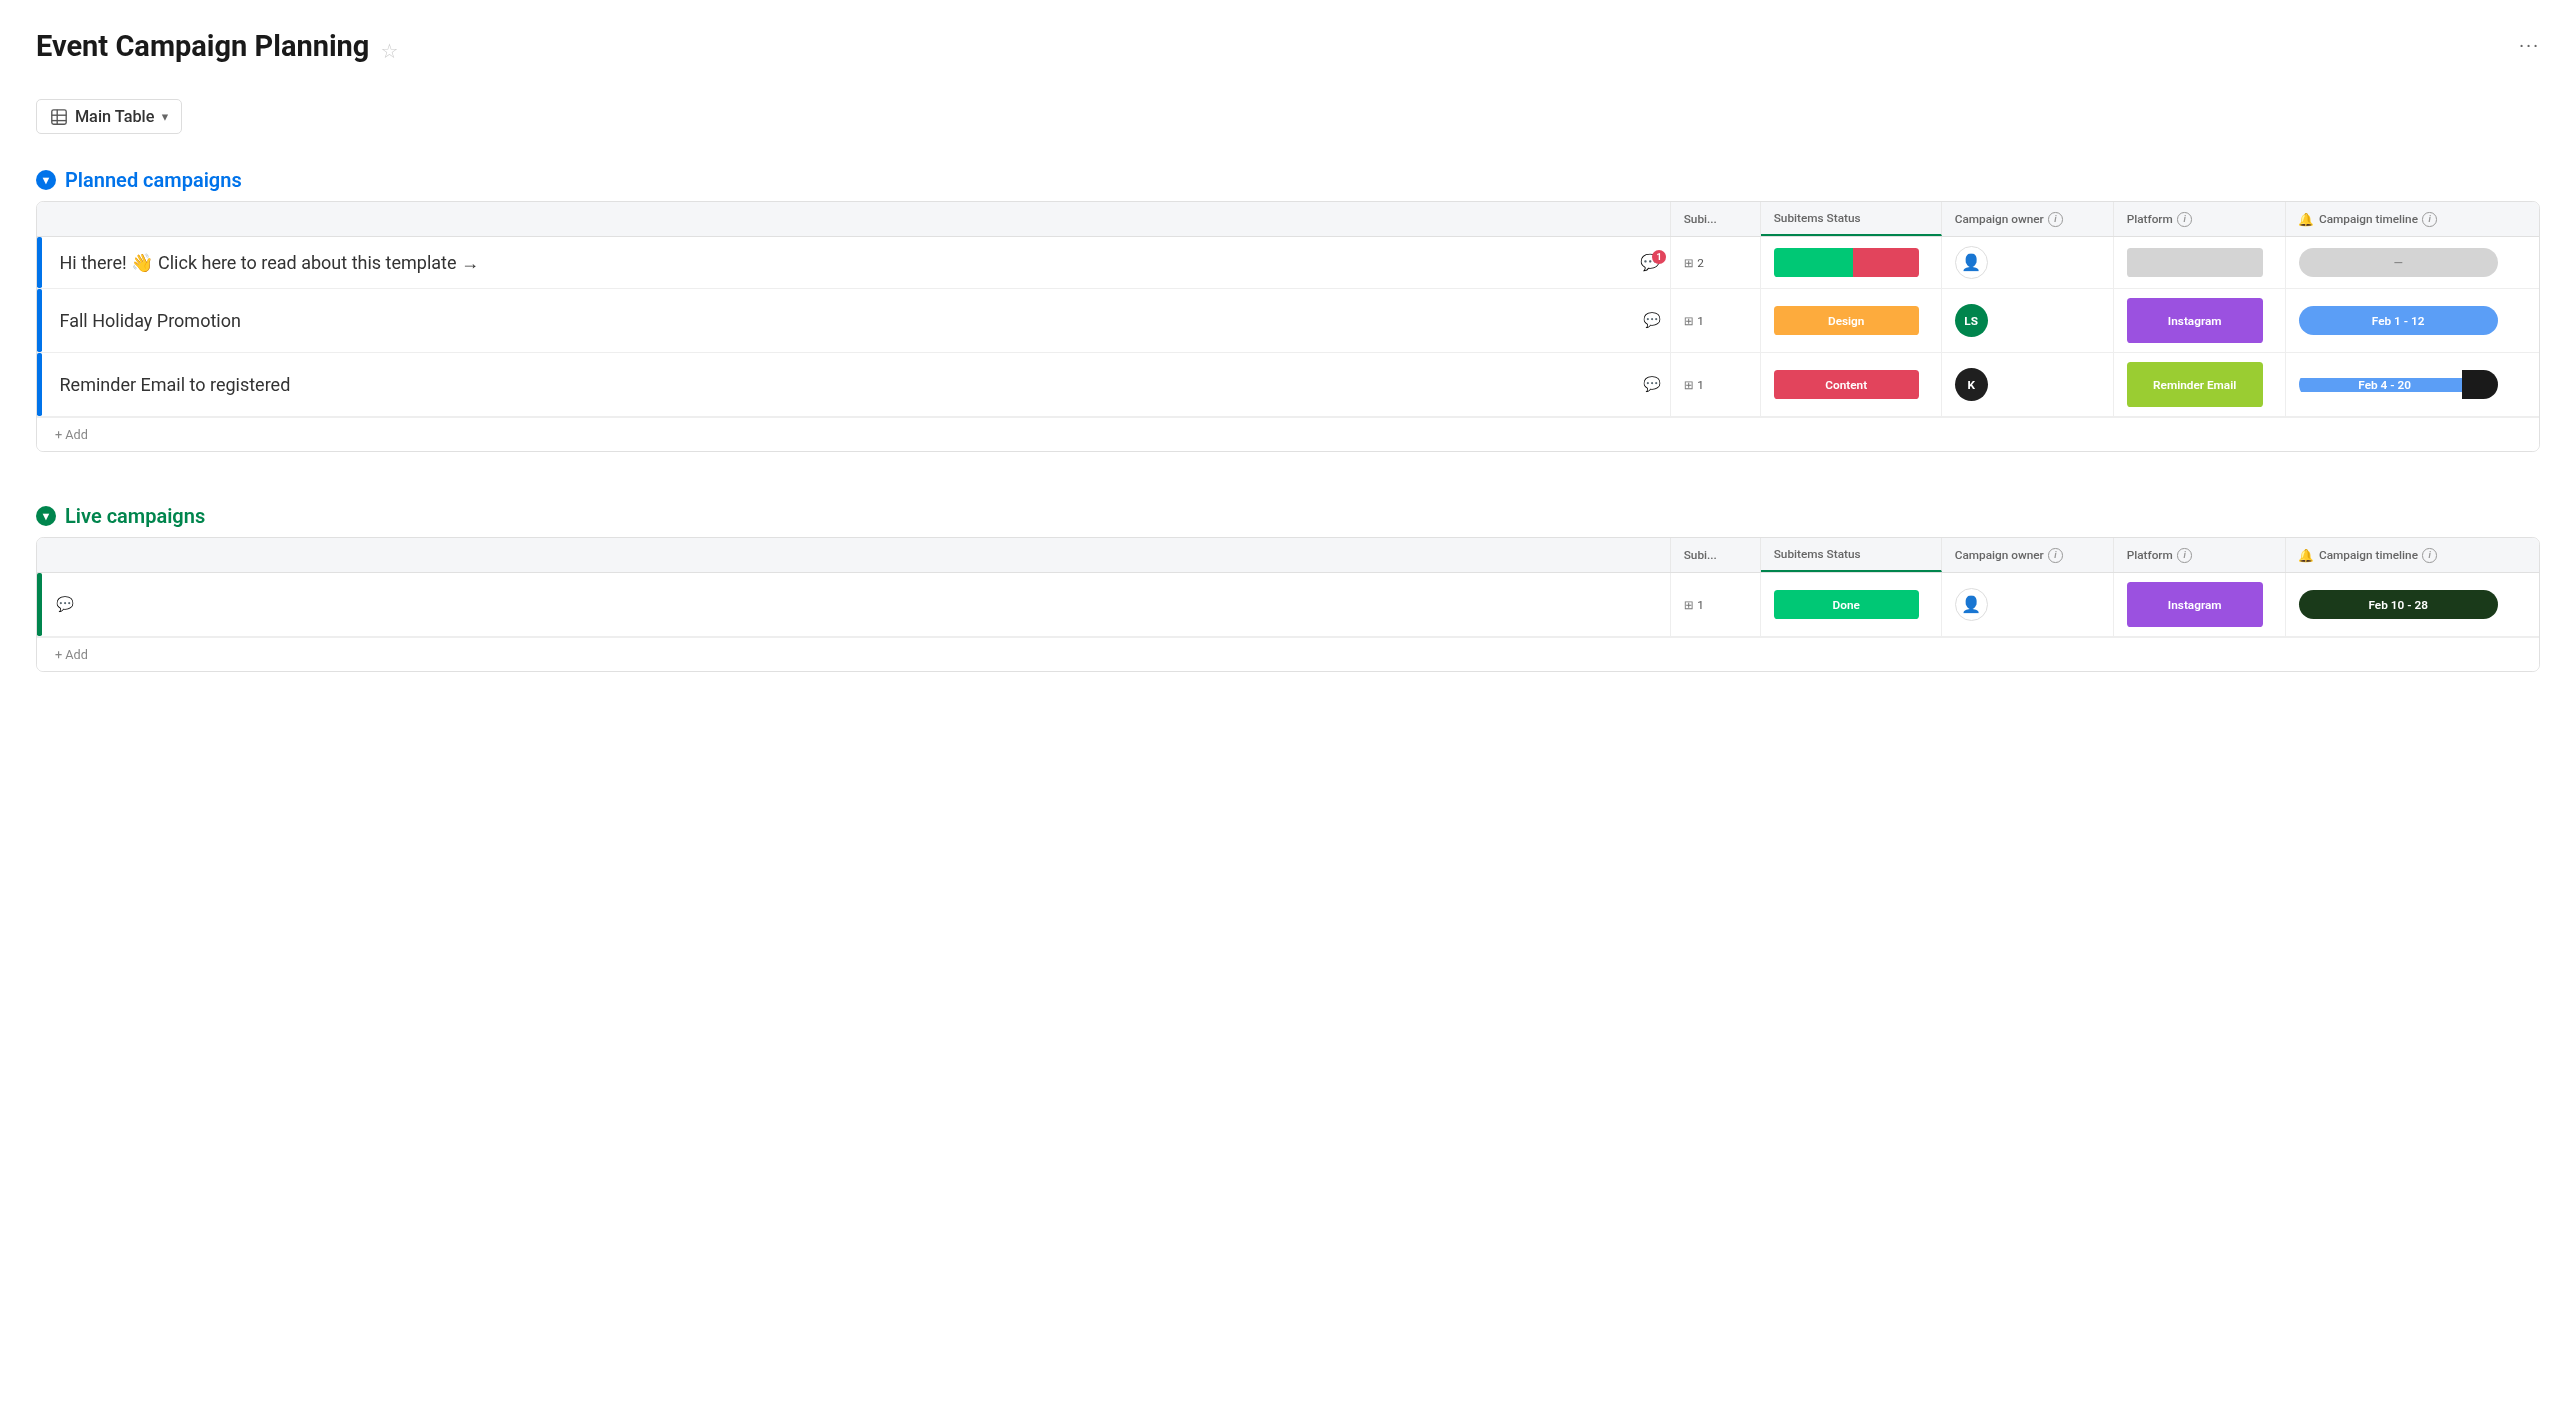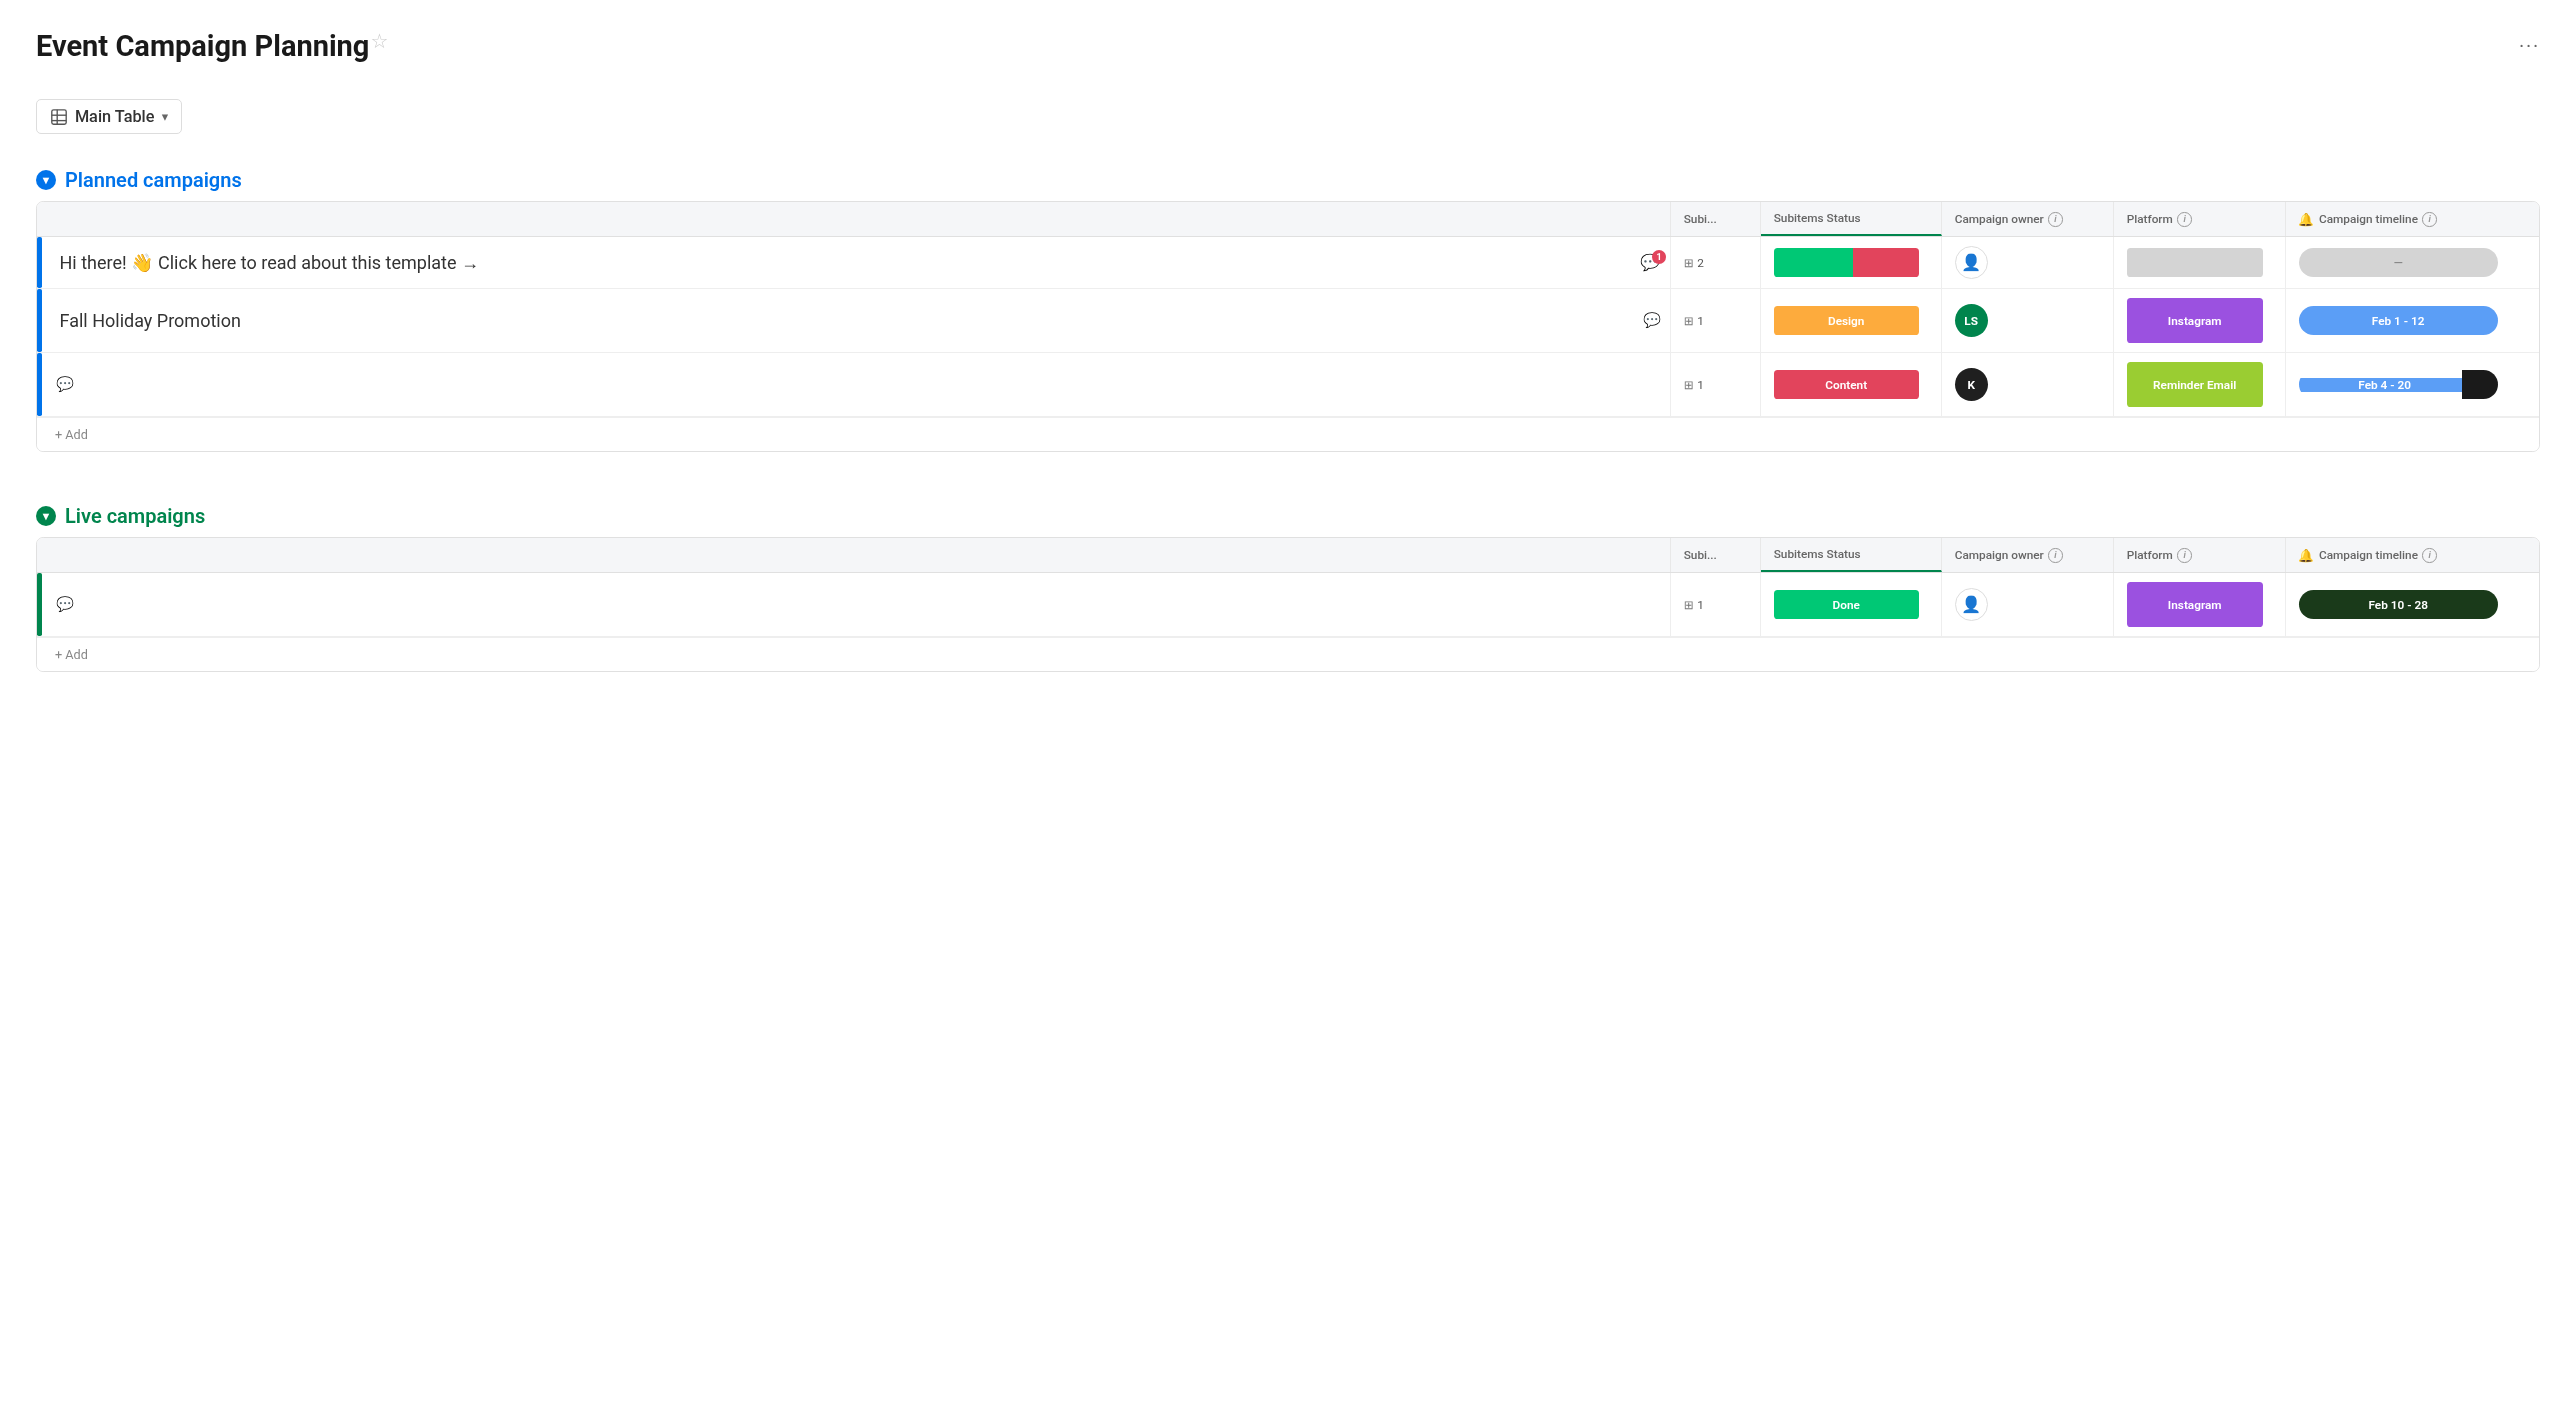--- a/index.html
+++ b/index.html
@@ -12,22 +12,22 @@
 
     
     .page-header {
       display: flex;
       align-items: center;
       justify-content: space-between;
       margin-bottom: 36px;
     }
     .page-title-area {
       display: flex;
-      align-items: flex-start;
-      gap: 1px;
+      align-items: flex-end;
+      gap: 11px;
     }
     .page-title {
       font-size: 29px;
       font-weight: 700;
       color: #1a1a1a;
     }
     .star-icon {
       font-size: 20px;
       color: #ccc;
       cursor: pointer;
@@ -379,20 +379,21 @@
           <div class="td">
             <div class="platform-badge" style="background: rgb(155, 81, 224);">Instagram</div>
           </div>
           <div class="td">
             <div class="timeline-bar blue">Feb 1 - 12</div>
           </div>
         </div>
         <div class="table-row">
           <div class="td row-name-cell" style="padding: 0px 9px 0px 0px;">
             <div class="row-accent" style="background: rgb(0, 115, 234); width: 4.5px; align-self: stretch;"></div>
+            <span class="row-name-text" style="padding: 9px;">Reminder Email to registered</span>
             <span class="comment-icon" style="color: rgb(221, 221, 221);">💬</span>
           </div>
           <div class="td">
             <span style="font-size:11.8px;color:#777;margin-right:3.6px;">⊞</span>
             <span style="font-size:11.8px;color:#555;">1</span>
           </div>
           <div class="td">
             <div class="status-badge" style="background: rgb(226, 68, 92);">Content</div>
           </div>
           <div class="td">

